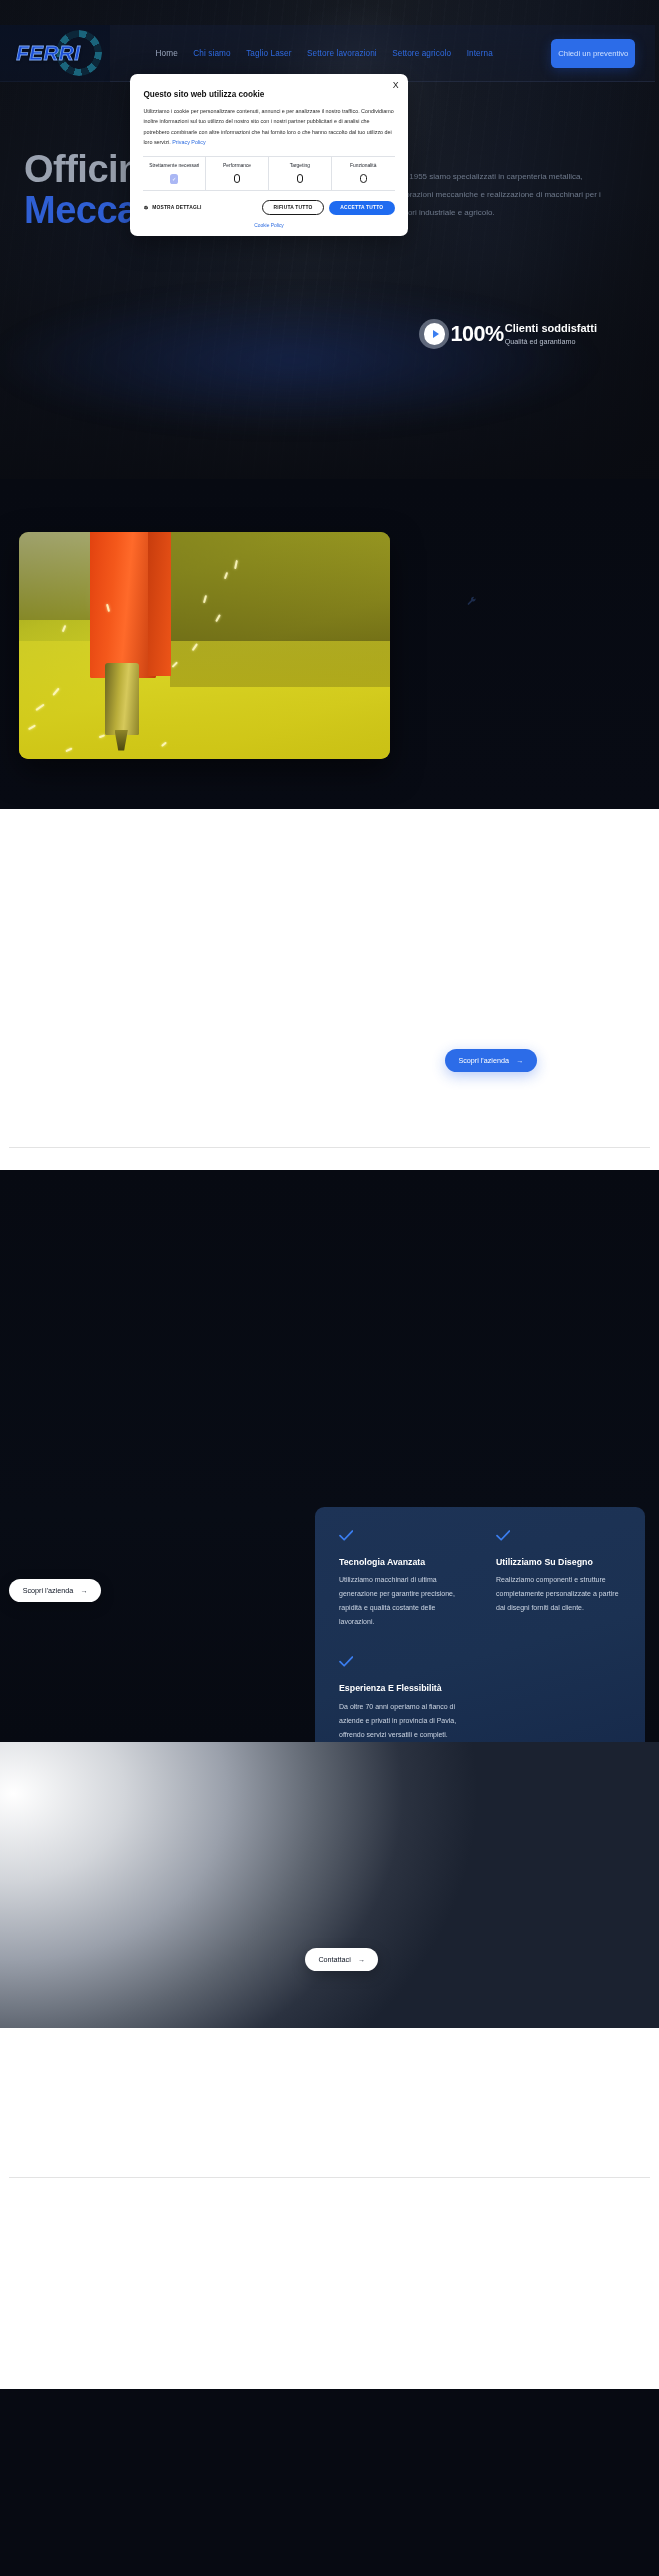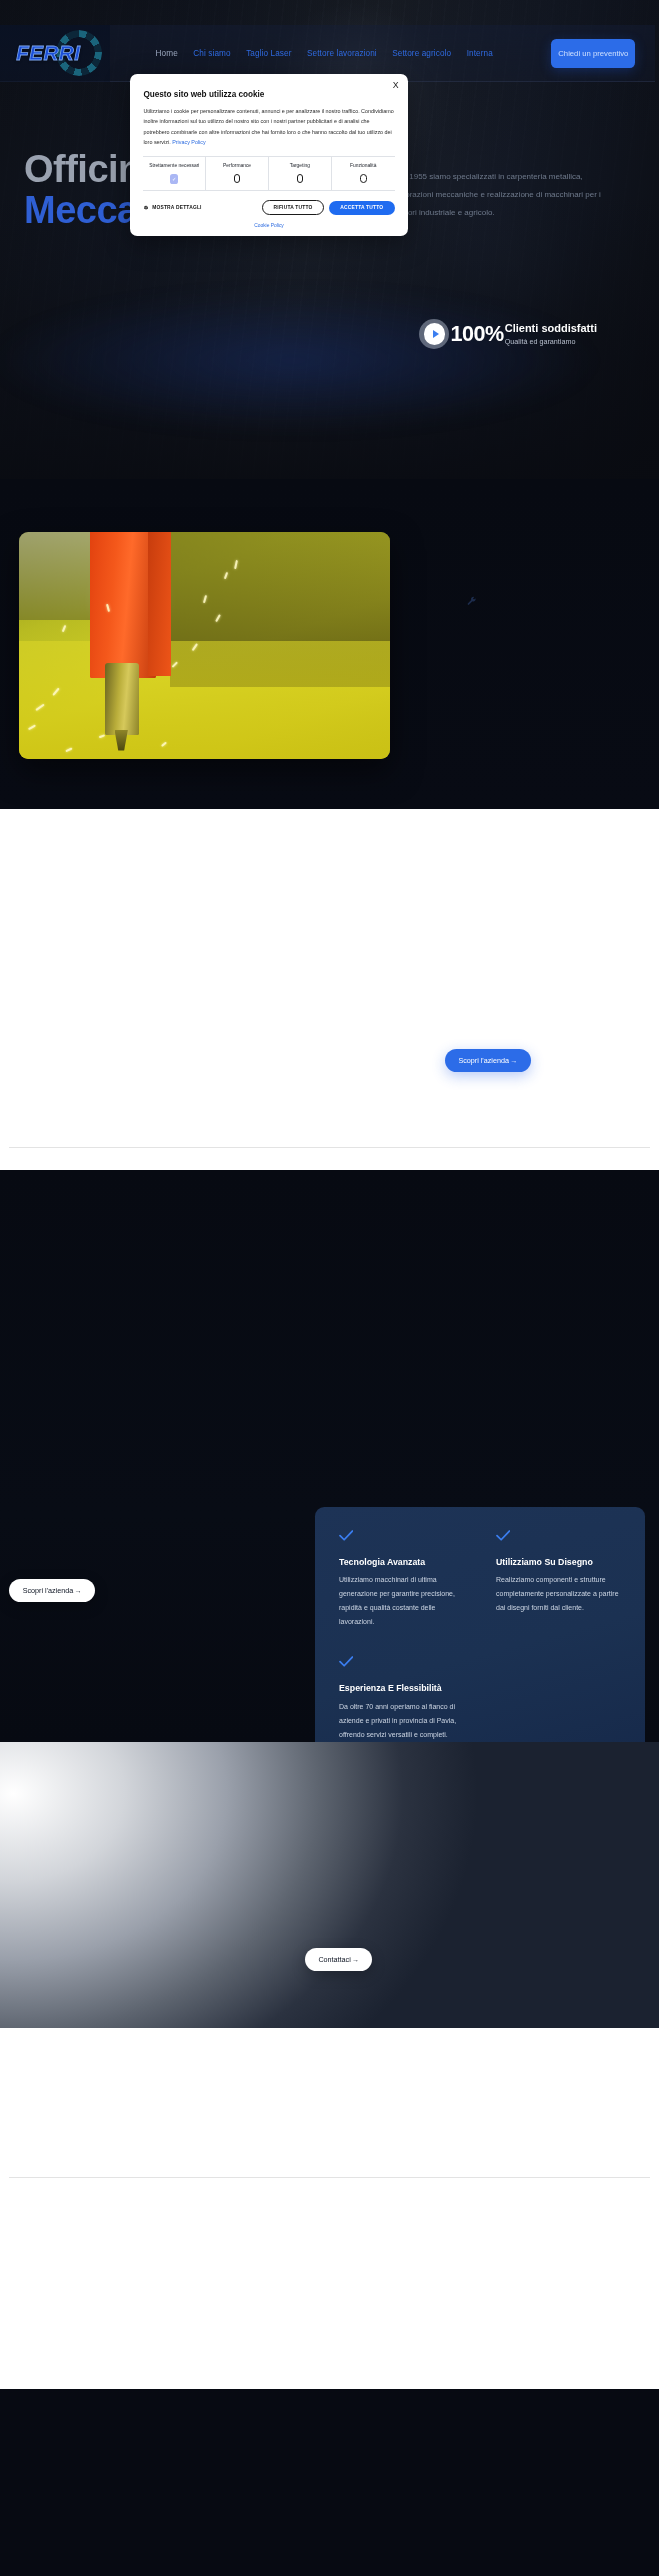--- a/index.html
+++ b/index.html
@@ -232,21 +232,21 @@
     background: linear-gradient(180deg, rgba(112,110,30,.55), rgba(62,60,14,.75));
   }
   .vc-floor {
     position:absolute; left:0; right:0; bottom:0; height: 118px;
     background: linear-gradient(180deg, rgba(222,216,40,.55), rgba(206,196,20,.85));
   }
   .spark { position:absolute; background:#fff9c4; border-radius:1px; opacity:.92;
            box-shadow: 0 0 2.6px rgba(255,250,190,.9); }
   .wrench-icon { position:absolute; left: 466px; top: 111px; }
   .pill-btn {
-    display:inline-flex; align-items:center; gap:1px;
+    display:inline-flex; align-items:center; gap:7px;
     background:#fff; color:#0b1220; border:none;
     border-radius: 13.4px; padding: 7.2px 13.4px; font-size: 7.2px;
     font-family: inherit; cursor:pointer; box-shadow: 0 4.1px 13.4px rgba(0,0,0,.25);
   }
   .pill-btn.blue { background:#2c6ce8; color:#fff; box-shadow:0 4.1px 13.4px rgba(30,90,230,.32); }
   .btn-contattaci-1 { position:absolute; left: 435px; top: 611px; }
 
   
   .sec-white-1 {
     position:relative; width:659px; height: 361px; background:#fff;

